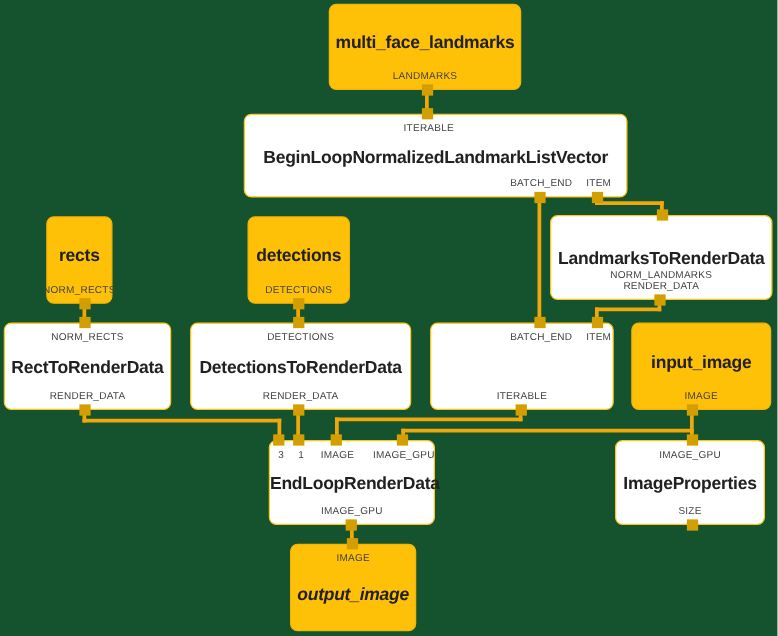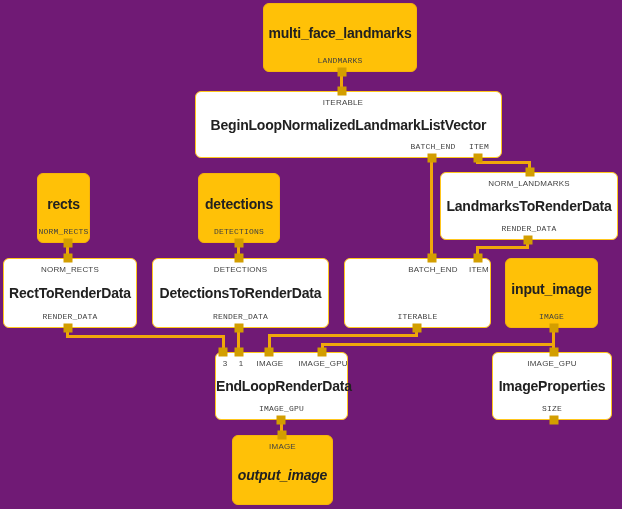--- a/index.html
+++ b/index.html
@@ -1,33 +1,33 @@
 <!DOCTYPE html>
 <html><head>
 <meta charset="utf-8">
 <style>
   html,body{margin:0;padding:0;background:#ffffff;}
   #canvas{
-    position:relative;width:622px;height:509px;background:#701a75;overflow:hidden;
+    position:relative;width:622px;height:509px;background:#14532d;overflow:hidden;
     font-family:"Liberation Sans","DejaVu Sans",sans-serif;
   }
   .node{position:absolute;border-radius:6px;box-sizing:border-box;z-index:2;}
   .node.yellow{background:#FFC107;border:1px solid #F6B40A;}
   .node.white{background:#ffffff;border:1.5px solid #FFC61C;}
   .title{
     position:absolute;left:0;right:0;text-align:center;
     font-weight:bold;font-size:14px;color:#212121;white-space:nowrap;
     transform:translateY(-50%);letter-spacing:-0.2px;
   }
   .plabel{
     position:absolute;transform:translateX(-50%);
     font-size:8px;color:#424242;white-space:nowrap;letter-spacing:0.2px;
   }
   .plabel.top{top:6px;}
-  .plabel.bottom{bottom:6px;font-family:Liberation Mono, monospace;}
+  .plabel.bottom{bottom:6px;}
   .edge{position:absolute;background:#F0A70B;z-index:1;}
   .edge.h{height:3px;}
   .edge.v{width:3px;}
   .port{
     position:absolute;width:9px;height:9px;background:#D39E00;
     transform:translate(-50%,-50%);z-index:3;
   }
 </style>
 </head>
 <body>
@@ -72,21 +72,21 @@
     <div class="title" style="top:44%;">rects</div>
     <div class="plabel bottom" style="left:50%;">NORM_RECTS</div>
   </div>
 
   <div class="node yellow" style="left:198px;top:173px;width:82px;height:70px;">
     <div class="title" style="top:44%;">detections</div>
     <div class="plabel bottom" style="left:50%;">DETECTIONS</div>
   </div>
 
   <div class="node white" style="left:440px;top:172px;width:178px;height:68px;">
-    <div class="plabel top" style="left:50%;">NORM_LANDMARKS</div>
+    <div class="plabel top" style="left:50%;margin-top:36px;">NORM_LANDMARKS</div>
     <div class="title" style="top:50%;">LandmarksToRenderData</div>
     <div class="plabel bottom" style="left:50%;">RENDER_DATA</div>
   </div>
 
   <div class="node white" style="left:3px;top:258px;width:134px;height:70px;">
     <div class="plabel top" style="left:50%;">NORM_RECTS</div>
     <div class="title" style="top:50%;">RectToRenderData</div>
     <div class="plabel bottom" style="left:50%;">RENDER_DATA</div>
   </div>
 
@@ -95,21 +95,21 @@
     <div class="title" style="top:50%;">DetectionsToRenderData</div>
     <div class="plabel bottom" style="left:50%;">RENDER_DATA</div>
   </div>
 
   <div class="node white" style="left:344px;top:258px;width:147px;height:70px;">
     <div class="plabel top" style="left:88px;">BATCH_END</div>
     <div class="plabel top" style="left:134px;">ITEM</div>
     <div class="plabel bottom" style="left:50%;">ITERABLE</div>
   </div>
 
-  <div class="node yellow" style="left:505px;top:258px;width:93px;height:70px;">
+  <div class="node yellow" style="left:505px;top:258px;width:112px;height:70px;">
     <div class="title" style="top:44%;">input_image</div>
     <div class="plabel bottom" style="left:50%;">IMAGE</div>
   </div>
 
   <div class="node white" style="left:215px;top:352px;width:133px;height:68px;">
     <div class="plabel top" style="left:9px;">3</div>
     <div class="plabel top" style="left:25px;">1</div>
     <div class="plabel top" style="left:54px;">IMAGE</div>
     <div class="plabel top" style="left:107px;">IMAGE_GPU</div>
     <div class="title" style="top:50%;">EndLoopRenderData</div>

